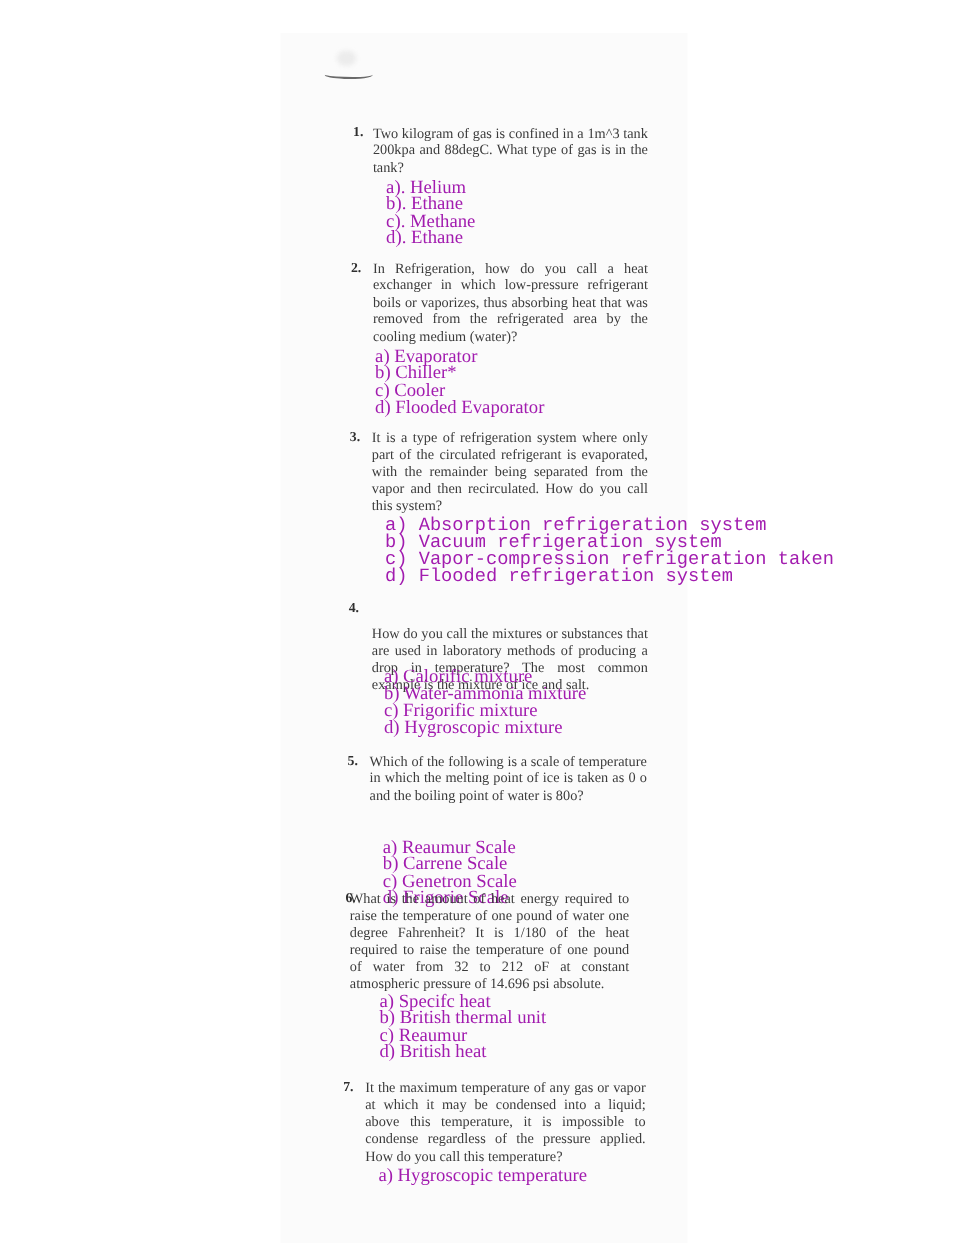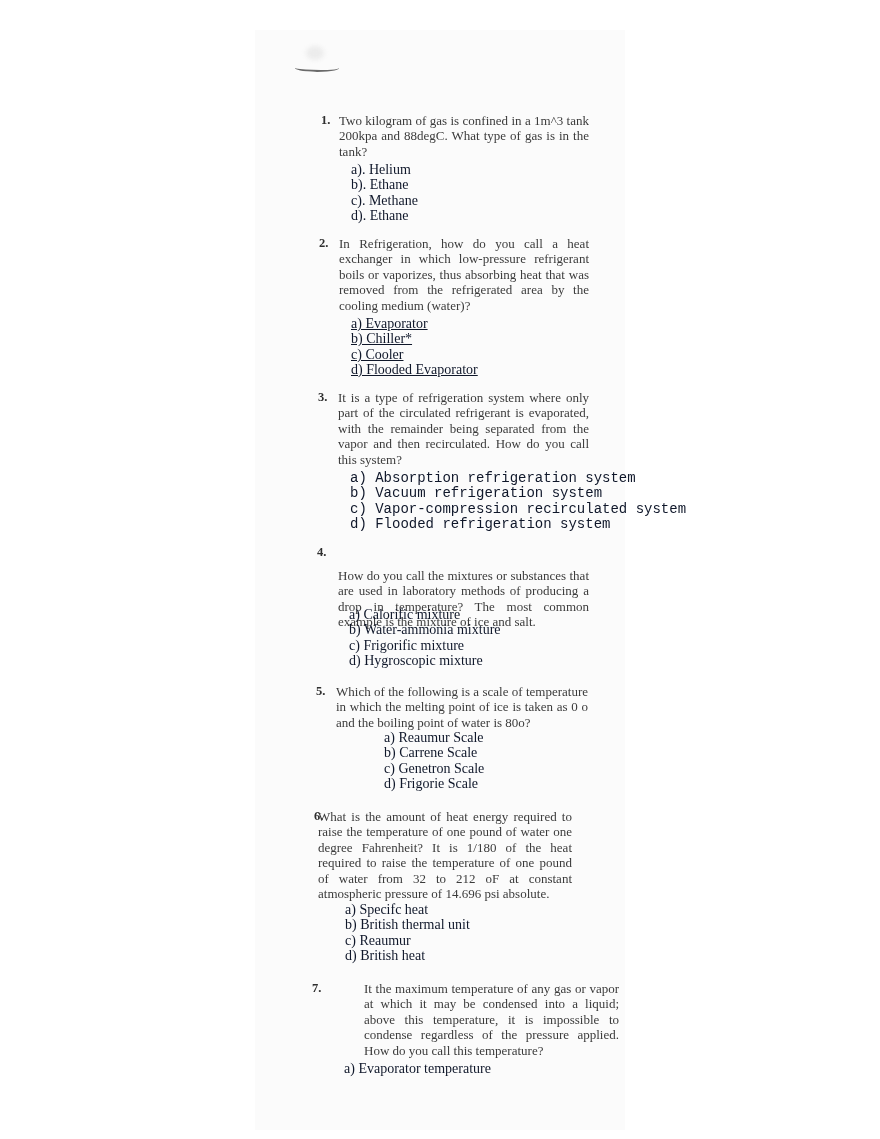--- a/index.html
+++ b/index.html
@@ -23,21 +23,21 @@
   .question {
     position: absolute; left: 0; width: 880px;
   }
   .q-num {
     position: absolute; font-weight: bold; font-size: 12.5px; color: #2f2f2f;
   }
   .q-text {
     position: absolute; width: 252px; font-size: 13px; line-height: 15.4px;
     text-align: justify; color: #3b3b3b;
   }
-  .options { position: absolute; font-size: 14px; line-height: 15.3px; color: #0f172a; }
+  .options { position: absolute; font-size: 17px; line-height: 15.3px; color: #a21caf; }
   .options div { white-space: nowrap; }
 </style>
 </head>
 <body>
 
 <div class="page-shade"></div>
 <div class="scribble-blot"></div>
 <div class="scribble"></div>
 
 <div class="question">
@@ -47,71 +47,71 @@
     <div>a). Helium</div>
     <div>b). Ethane</div>
     <div>c). Methane</div>
     <div>d). Ethane</div>
   </div>
 </div>
 
 <div class="question">
   <div class="q-num" style="left:319px; top:236px;">2.</div>
   <div class="q-text" style="left:339px; top:236px; width:250px;">In Refrigeration, how do you call a heat exchanger in which low-pressure refrigerant boils or vaporizes, thus absorbing heat that was removed from the refrigerated area by the cooling medium (water)?</div>
-  <div class="options" style="left:351px; top:316px;text-decoration:underline;">
+  <div class="options" style="left:341px; top:316px;">
     <div>a) Evaporator</div>
     <div>b) Chiller*</div>
     <div>c) Cooler</div>
     <div>d) Flooded Evaporator</div>
   </div>
 </div>
 
 <div class="question">
   <div class="q-num" style="left:318px; top:390px;">3.</div>
   <div class="q-text" style="left:338px; top:390px; width:251px;">It is a type of refrigeration system where only part of the circulated refrigerant is evaporated, with the remainder being separated from the vapor and then recirculated. How do you call this system?</div>
   <div class="options" style="left:350px; top:471px;font-family:Liberation Mono, monospace;">
     <div>a) Absorption refrigeration system</div>
     <div>b) Vacuum refrigeration system</div>
-    <div>c) Vapor-compression recirculated system</div>
+    <div>c) Vapor-compression refrigeration taken</div>
     <div>d) Flooded refrigeration system</div>
   </div>
 </div>
 
 <div class="question">
   <div class="q-num" style="left:317px; top:545px;">4.</div>
   <div class="q-text" style="left:338px; top:545px; width:251px;margin-top:23px;">How do you call the mixtures or substances that are used in laboratory methods of producing a drop in temperature? The most common example is the mixture of ice and salt.</div>
   <div class="options" style="left:349px; top:607px;">
     <div>a) Calorific mixture</div>
     <div>b) Water-ammonia mixture</div>
     <div>c) Frigorific mixture</div>
     <div>d) Hygroscopic mixture</div>
   </div>
 </div>
 
 <div class="question">
   <div class="q-num" style="left:316px; top:684px;">5.</div>
   <div class="q-text" style="left:336px; top:684px; width:252px;">Which of the following is a scale of temperature in which the melting point of ice is taken as 0 o and the boiling point of water is 80o?</div>
-  <div class="options" style="left:348px; top:730px;margin-left:36px;">
+  <div class="options" style="left:348px; top:762px;">
     <div>a) Reaumur Scale</div>
     <div>b) Carrene Scale</div>
     <div>c) Genetron Scale</div>
     <div>d) Frigorie Scale</div>
   </div>
 </div>
 
 <div class="question">
   <div class="q-num" style="left:314px; top:809px;">6.</div>
   <div class="q-text" style="left:318px; top:809px; width:254px;">What is the amount of heat energy required to raise the temperature of one pound of water one degree Fahrenheit? It is 1/180 of the heat required to raise the temperature of one pound of water from 32 to 212 oF at constant atmospheric pressure of 14.696 psi absolute.</div>
   <div class="options" style="left:345px; top:902px;">
     <div>a) Specifc heat</div>
     <div>b) British thermal unit</div>
     <div>c) Reaumur</div>
     <div>d) British heat</div>
   </div>
 </div>
 
 <div class="question">
   <div class="q-num" style="left:312px; top:981px;">7.</div>
-  <div class="q-text" style="left:332px; top:981px; width:255px;margin-left:32px;">It the maximum temperature of any gas or vapor at which it may be condensed into a liquid; above this temperature, it is impossible to condense regardless of the pressure applied. How do you call this temperature?</div>
+  <div class="q-text" style="left:332px; top:981px; width:255px;">It the maximum temperature of any gas or vapor at which it may be condensed into a liquid; above this temperature, it is impossible to condense regardless of the pressure applied. How do you call this temperature?</div>
   <div class="options" style="left:344px; top:1061px;">
-    <div>a) Evaporator temperature</div>
+    <div>a) Hygroscopic temperature</div>
   </div>
 </div>
 
 </body></html>

